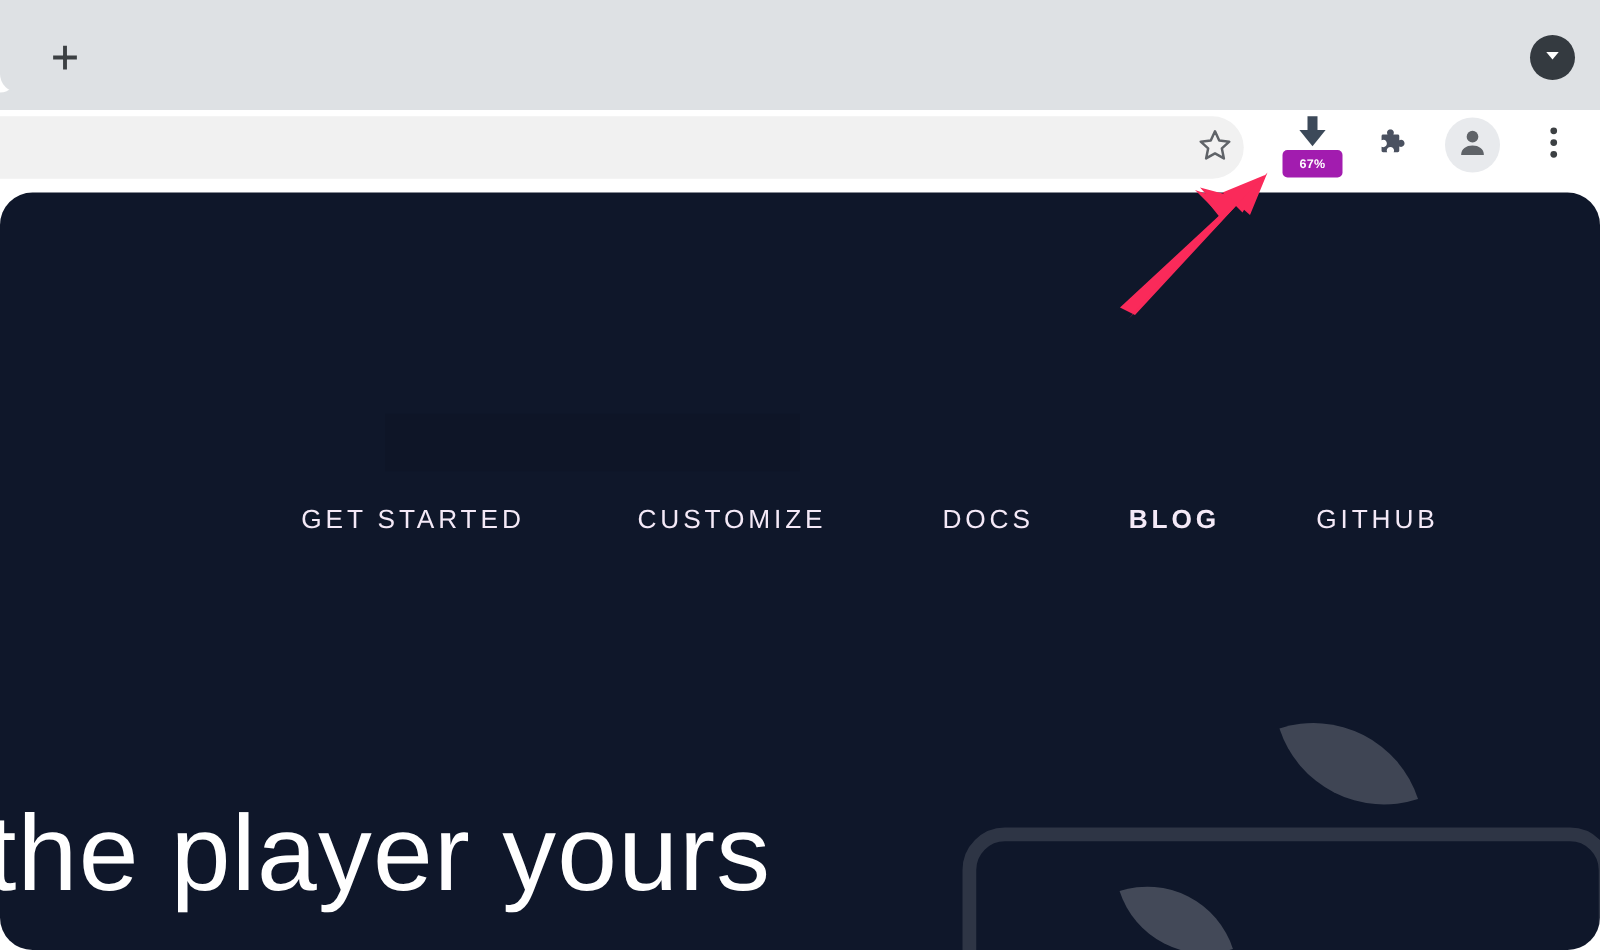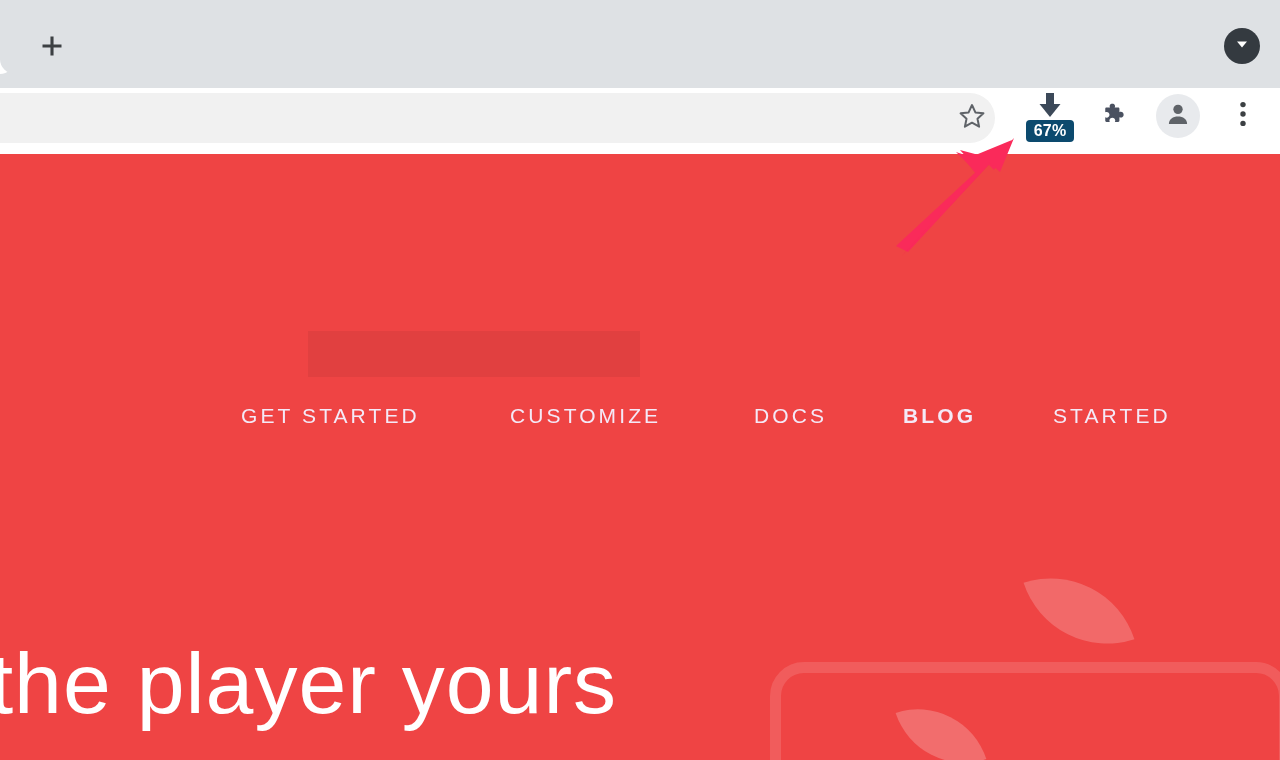--- a/index.html
+++ b/index.html
@@ -68,25 +68,25 @@
   .download-btn {
     position:absolute; left:1026px; top:92px; width:48px; height:54px;
     cursor:pointer;
   }
   .download-arrow {
     position:absolute; left:10px; top:0px;
   }
   .download-badge {
     position:absolute; left:0px; top:28px;
     min-width:48px; height:22px;
-    background:#0c4a6e;
+    background:#a21caf;
     border-radius:4px;
     color:#ffffff;
     font-family:"Liberation Sans", sans-serif;
-    font-size:16px; font-weight:700;
+    font-size:10px; font-weight:700;
     letter-spacing:0.2px;
     display:flex; align-items:center; justify-content:center;
     padding:0 4px;
   }
   .ext-btn {
     position:absolute; left:1094px; top:96px; width:40px; height:40px;
     display:flex; align-items:center; justify-content:center;
     cursor:pointer;
   }
   .avatar-btn {
@@ -98,22 +98,23 @@
   }
   .menu-btn {
     position:absolute; left:1224px; top:96px; width:38px; height:40px;
     display:flex; align-items:center; justify-content:center;
     cursor:pointer;
   }
 
   
   .page {
     position:absolute; left:0; top:154px; width:1280px; height:606px;
-    background:#ef4444;
+    background:#0f172a;
     overflow:hidden;
+    border-radius:26px;
   }
 
   
   .deco { position:absolute; }
   .deco-screen-outline {
     left:770px; top:508px; width:520px; height:320px;
     border:11px solid rgba(255,255,255,0.13);
     border-radius:34px;
   }
   .deco-leaf-1 {
@@ -259,21 +260,21 @@
     <div class="deco deco-leaf-1"></div>
     <div class="deco deco-leaf-2"></div>
 
     <div class="logo-placeholder"></div>
 
     <div class="nav">
       <a class="nav-item nav-gs">GET STARTED</a>
       <a class="nav-item nav-cz">CUSTOMIZE</a>
       <a class="nav-item nav-docs">DOCS</a>
       <a class="nav-item nav-blog">BLOG</a>
-      <a class="nav-item nav-gh">STARTED</a>
+      <a class="nav-item nav-gh">GITHUB</a>
     </div>
 
     <div class="hero-title">Make the player yours</div>
 
   </div>
 
   <div class="annotation-arrow">
     <svg width="150" height="150" viewBox="0 0 150 150">
       <path d="M18 124 L118 16 L100 30 L70 22 L88 42 L6 118 Z" fill="#fa2a5a"></path>
       <path d="M14 126 L122 12 L96 34 L66 24 L86 44 Z" fill="#fa2a5a"></path>

